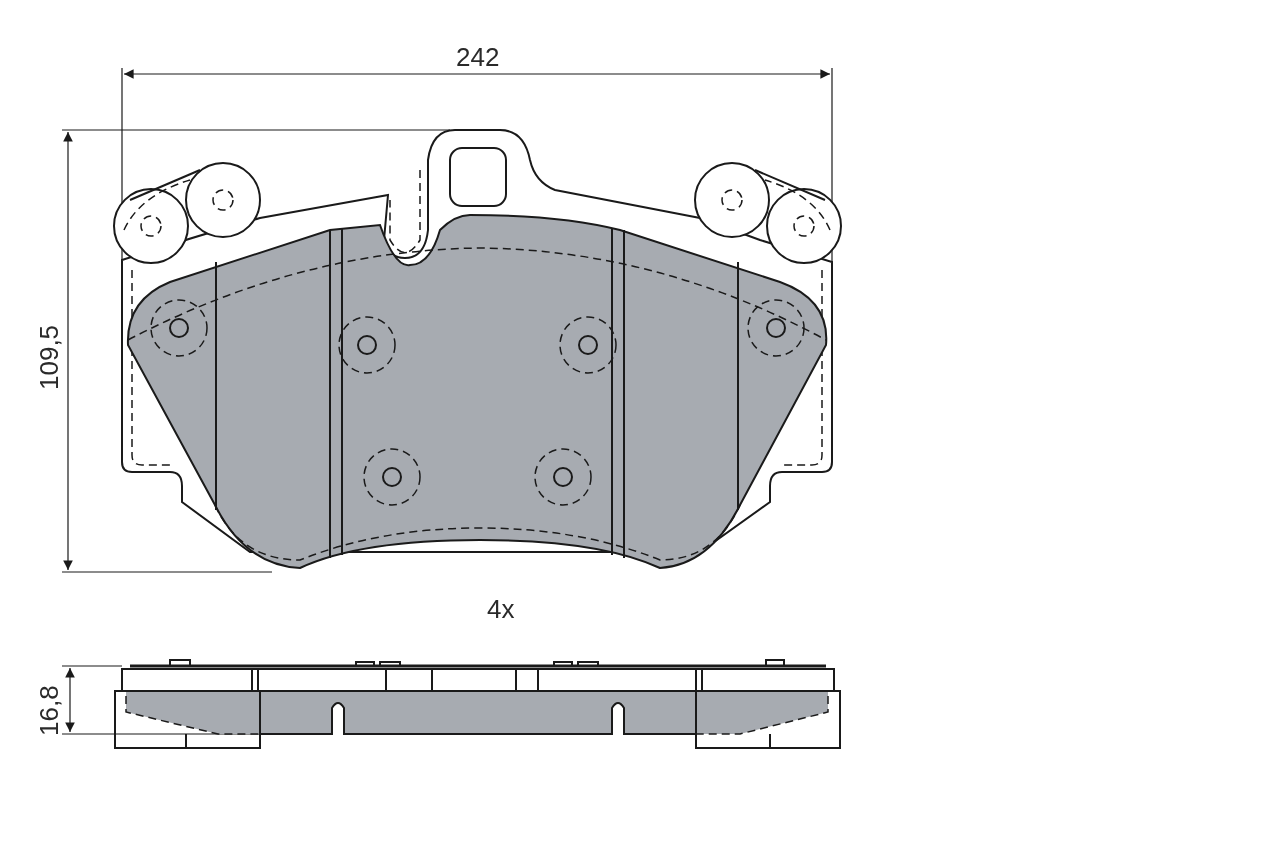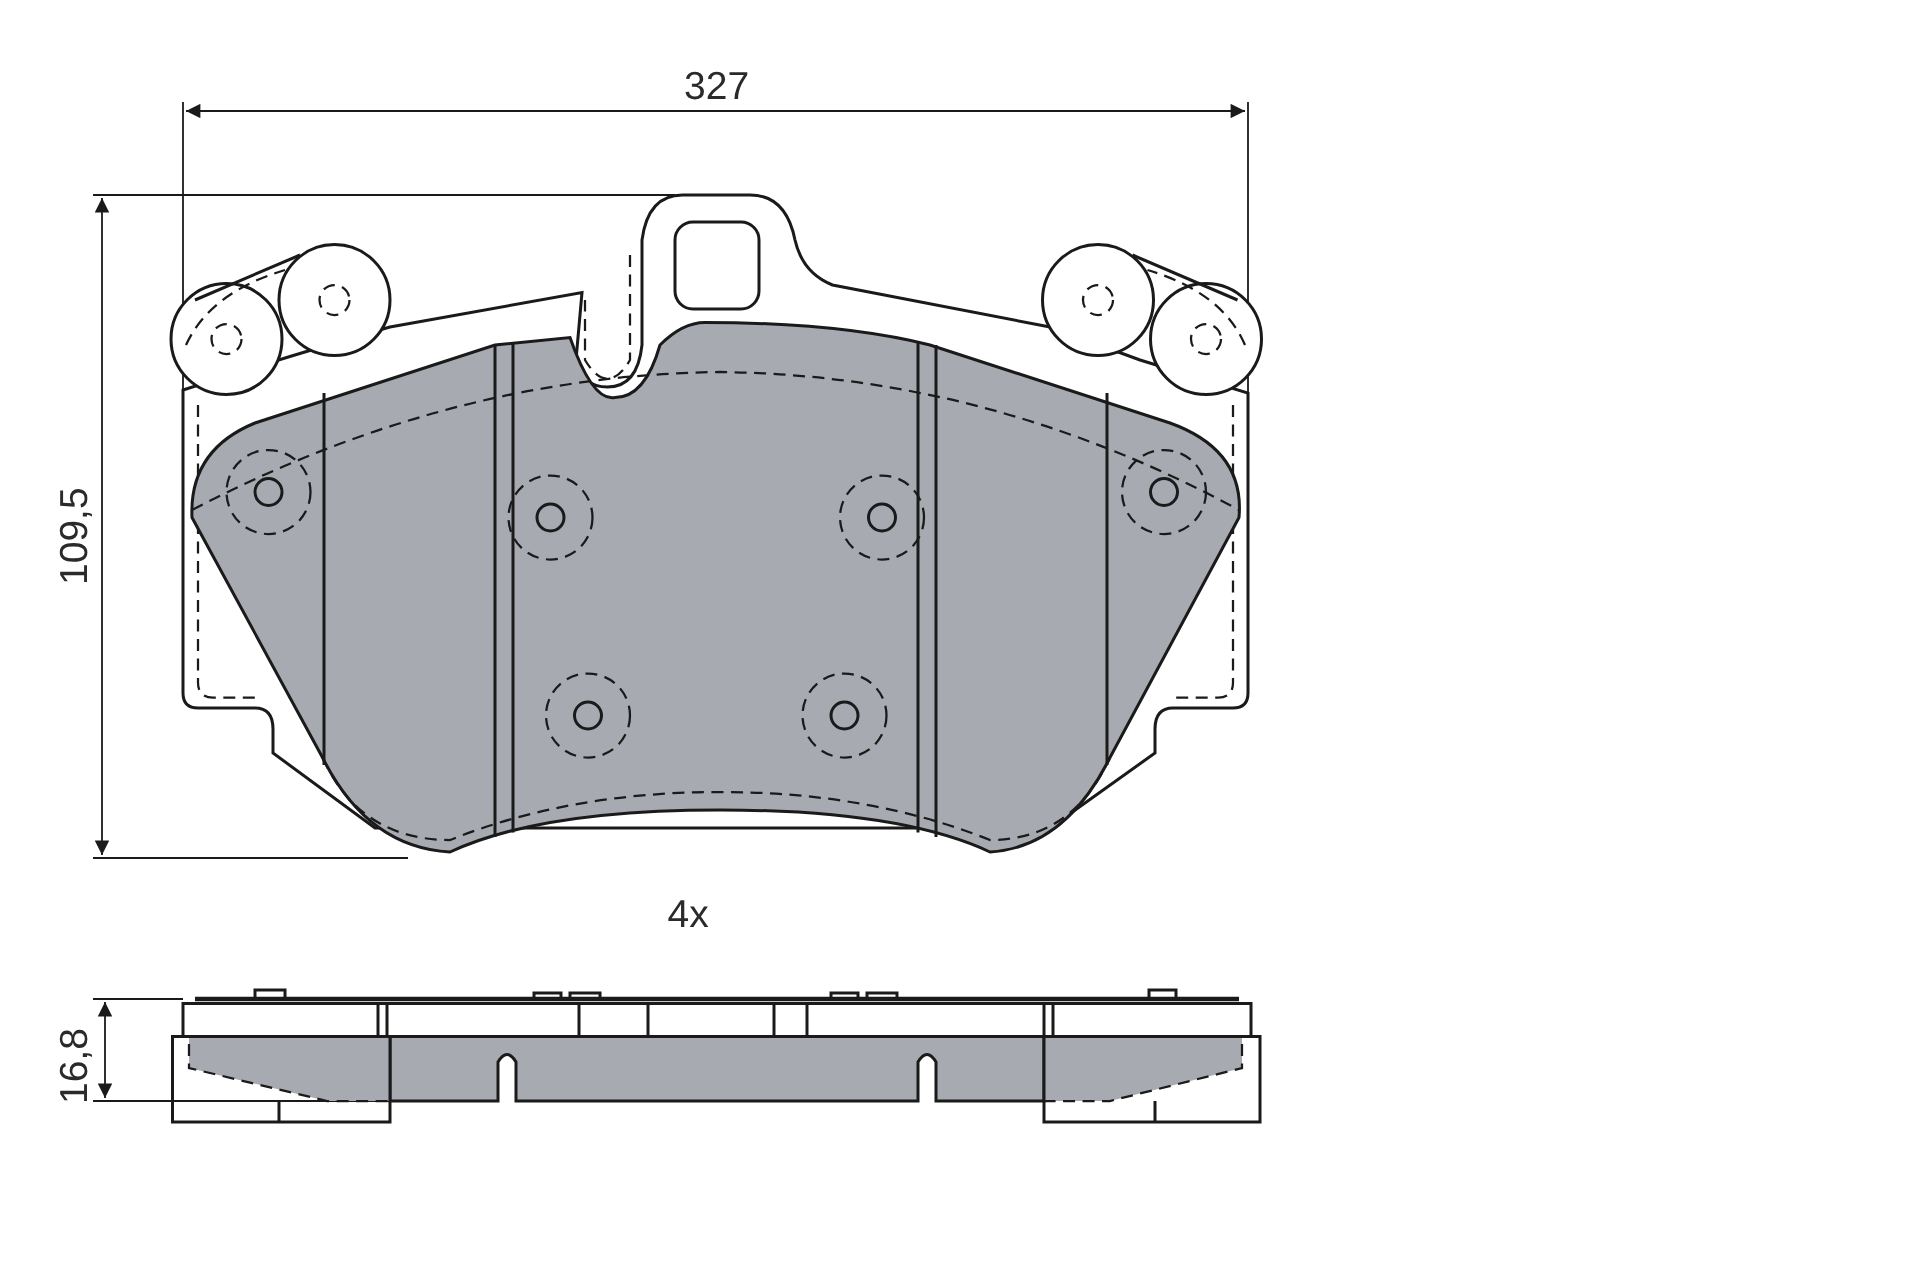--- a/index.html
+++ b/index.html
@@ -1,21 +1,21 @@
 <!DOCTYPE html>
 <html><head>
 <meta charset="utf-8">
 <style>
   html, body { margin: 0; padding: 0; background: #ffffff; }
   body { width: 1280px; height: 853px; position: relative; overflow: hidden;
          font-family: "Liberation Sans", "DejaVu Sans", sans-serif; }
   #drawing { position: absolute; left: 0; top: 0; }
   .lbl { position: absolute; color: #2a2a2a; font-size: 26px; line-height: 1; }
   #dim-width-label { left: 456px; top: 44px; }
-  #qty-label { left: 445px; top: 596px; }
+  #qty-label { left: 487px; top: 596px; }
   #dim-height-label { left: 36px; top: 352px; transform: rotate(-90deg); transform-origin: left top; top: 390px; }
   #dim-thick-label { left: 36px; top: 736px; transform: rotate(-90deg); transform-origin: left top; }
   .o { fill: none; stroke: #1a1a1a; stroke-width: 2; }
   .t { fill: none; stroke: #1a1a1a; stroke-width: 1.2; }
   .d { fill: none; stroke: #1a1a1a; stroke-width: 1.5; stroke-dasharray: 8 5; }
   .g { fill: #a7abb1; stroke: #1a1a1a; stroke-width: 2; }
   .w { fill: #ffffff; stroke: #1a1a1a; stroke-width: 2; }
 </style>
 </head>
 <body>
@@ -118,16 +118,16 @@
     <path d="M696,691 L828,691 L828,712 L740,734 L696,734 Z" fill="#a7abb1" stroke="none"></path>
     <path class="d" d="M126,696 L126,712 L218,734 L260,734"></path>
     <path class="d" d="M828,696 L828,712 L740,734 L696,734"></path>
     <rect class="o" x="115" y="691" width="145" height="57"></rect>
     <line class="o" x1="186" y1="734" x2="186" y2="748"></line>
     <rect class="o" x="696" y="691" width="144" height="57"></rect>
     <line class="o" x1="770" y1="734" x2="770" y2="748"></line>
   </g>
 </svg>
 
-<div id="dim-width-label" class="lbl">327</div>
+<div id="dim-width-label" class="lbl">242</div>
 <div id="dim-height-label" class="lbl">109,5</div>
 <div id="qty-label" class="lbl">4x</div>
 <div id="dim-thick-label" class="lbl">16,8</div>
 
 </body></html>

